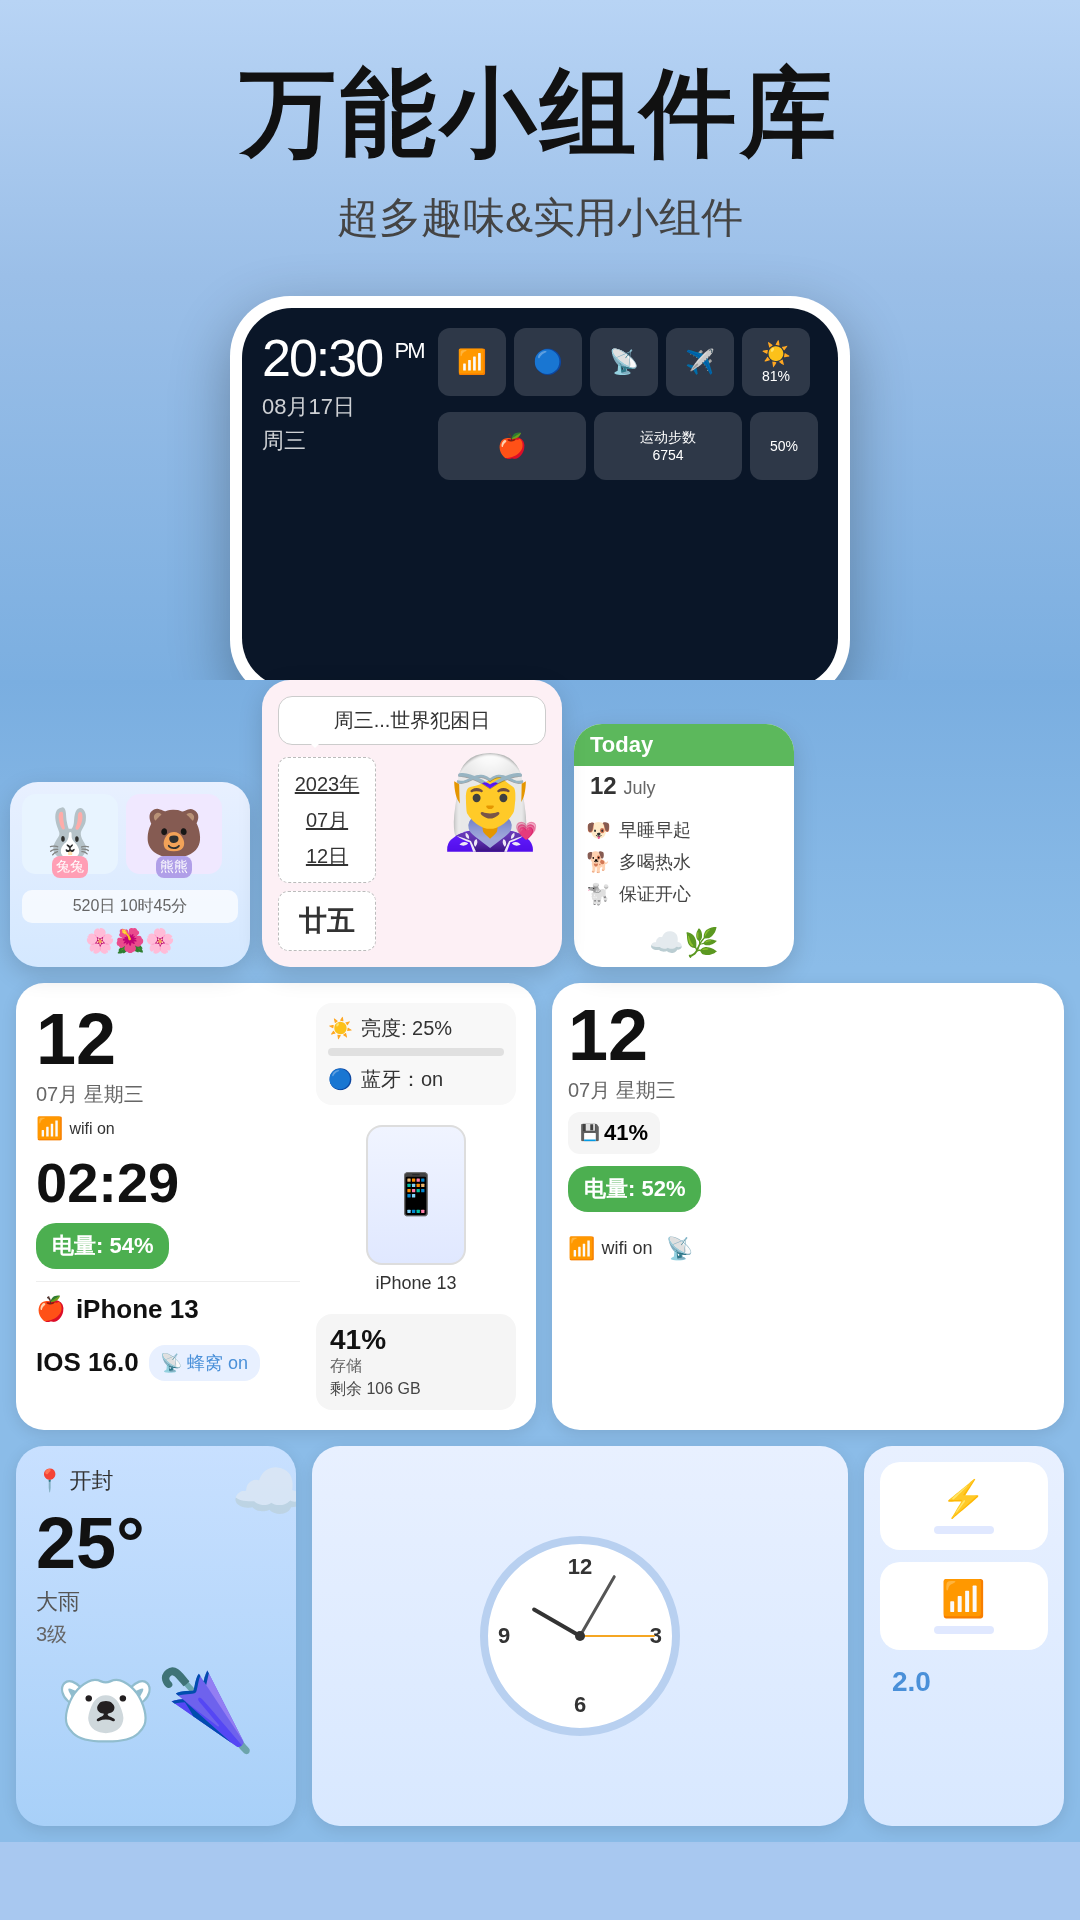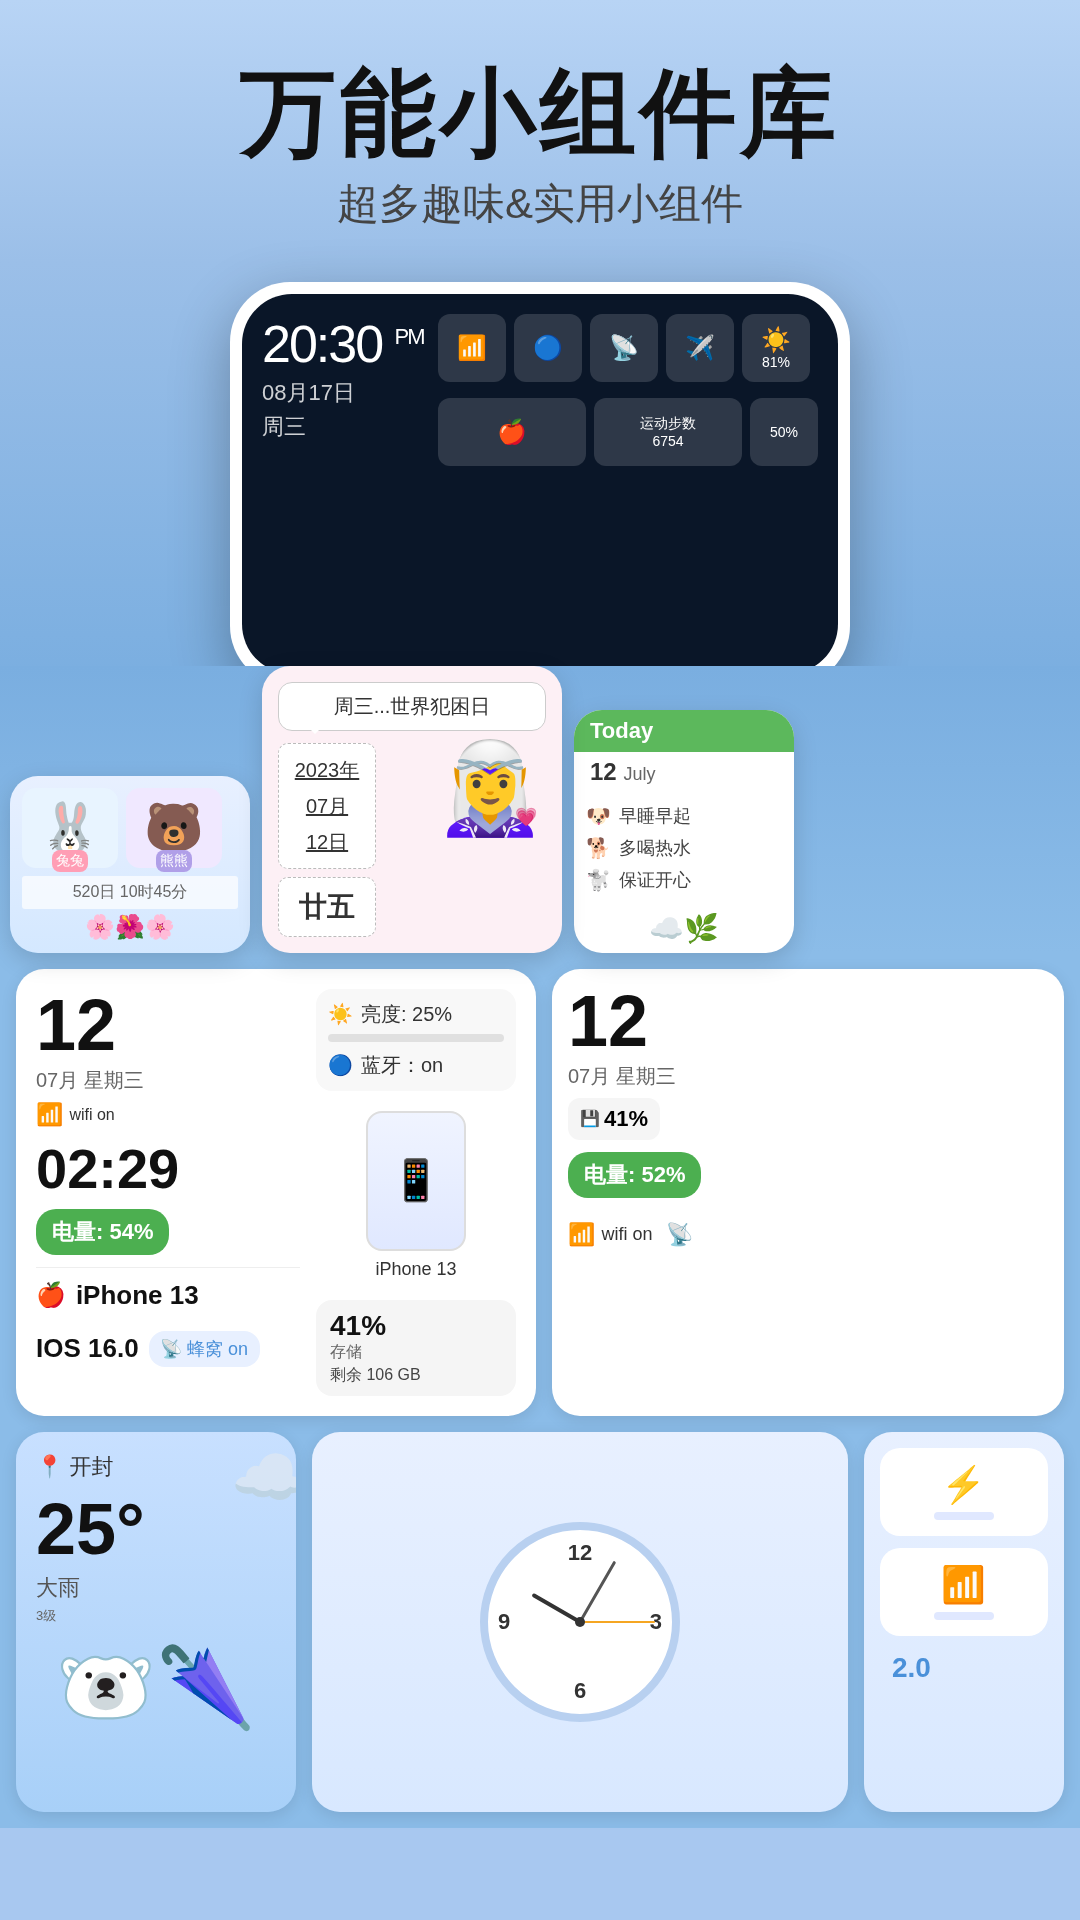--- a/index.html
+++ b/index.html
@@ -21,21 +21,21 @@
     .header-title {
       font-size: 96px;
       font-weight: 900;
       color: #111;
       letter-spacing: 4px;
       line-height: 1.1;
     }
     .header-subtitle {
       font-size: 42px;
       color: #444;
-      margin-top: 10px;
+      margin-top: 24px;
       font-weight: 500;
     }
 
     
     .phone-section {
       background: linear-gradient(180deg, #9bbfe8 0%, #7aaee0 100%);
       padding: 20px 40px 0;
       display: flex;
       justify-content: center;
       position: relative;
@@ -154,26 +154,26 @@
       background: linear-gradient(90deg, #ff9eb5, #ffb3c6);
       color: white;
       font-size: 14px;
       padding: 2px 4px;
       border-radius: 8px;
       white-space: nowrap;
       margin-top: 11px;
     }
     .couple-timer {
       background: rgba(255,255,255,0.7);
-      border-radius: 3px;
+      border-radius: 10px;
       padding: 6px 10px;
       font-size: 16px;
       color: #666;
       text-align: center;
-      margin-top: 8px;
+      margin-top: 16px;
     }
     .couple-flowers {
       font-size: 24px;
       text-align: center;
       margin-top: 4px;
     }
 
     
     .widget-anime {
       width: 300px;
@@ -443,21 +443,21 @@
       font-weight: 900;
       color: #111;
       line-height: 1.1;
     }
     .weather-desc {
       font-size: 22px;
       color: #555;
       margin-top: 4px;
     }
     .weather-wind {
-      font-size: 13px;
+      font-size: 20px;
       color: #666;
       margin-top: 4px;
     }
     .weather-art {
       text-align: center;
       font-size: 80px;
       margin-top: 16px;
     }
     .weather-clouds {
       font-size: 60px;

